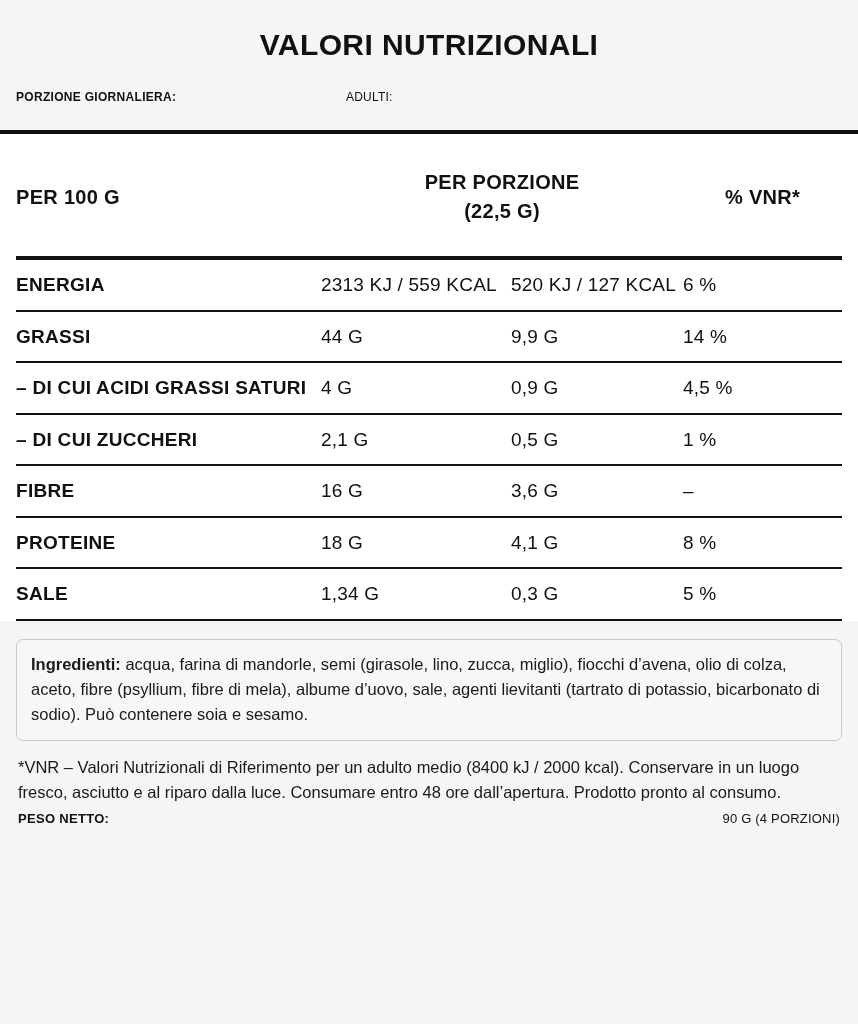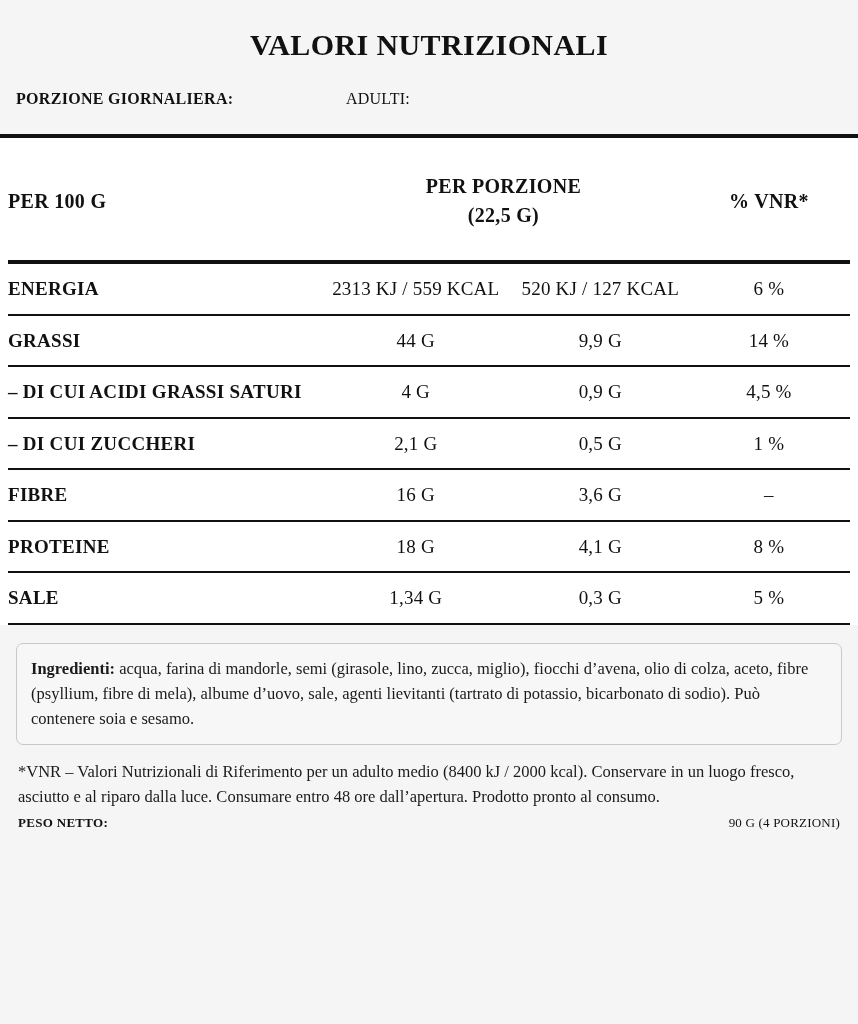--- a/index.html
+++ b/index.html
@@ -16,21 +16,20 @@
     overflow: hidden;
   }
 
   .page {
     width: 858px;
     height: 1024px;
     position: relative;
     background: #0369a1;
     display: flex;
     flex-direction: column;
-    font-family: Liberation Serif, serif;
   }
 
   
   .masthead {
     background: #f5f5f5;
     padding: 0 16px;
     flex: 0 0 auto;
   }
   .main-title {
     text-align: center;
@@ -40,21 +39,21 @@
     padding-top: 28px;
     padding-bottom: 6px;
     color: #111111;
     white-space: nowrap;
   }
   .daily-row {
     display: flex;
     align-items: center;
     padding-top: 22px;
     padding-bottom: 26px;
-    font-size: 16px;
+    font-size: 12px;
     white-space: nowrap;
   }
   .daily-label {
     font-weight: bold;
     letter-spacing: 0.3px;
     flex: 0 0 auto;
     width: 330px;
   }
   .daily-mid {
     font-weight: normal;
@@ -73,21 +72,21 @@
   .rule-heavy {
     height: 4px;
     background: #111111;
     width: 100%;
   }
 
   
   .table-wrap {
     background: #ffffff;
     flex: 0 0 auto;
-    padding: 0 8px;
+    padding: 0 16px;
   }
   table.nutri {
     width: 100%;
     border-collapse: collapse;
     table-layout: fixed;
   }
   table.nutri col.c1 { width: 305px; }
   table.nutri col.c2 { width: 190px; }
   table.nutri col.c3 { width: 172px; }
   table.nutri col.c4 { width: 159px; }
@@ -119,21 +118,21 @@
 
   td.cell-name {
     font-weight: bold;
     letter-spacing: 0.3px;
     text-align: left;
     line-height: 1.45;
     padding-right: 6px;
   }
   td.cell-num {
     font-weight: normal;
-    text-align: center;
+    text-align: left;
     letter-spacing: 0.2px;
     line-height: 1.45;
     padding-right: 14px;
   }
   td.cell-num.c-vnr { padding-right: 0; }
 
   
   .bottom {
     background: #f5f5f5;
     flex: 1 1 auto;

